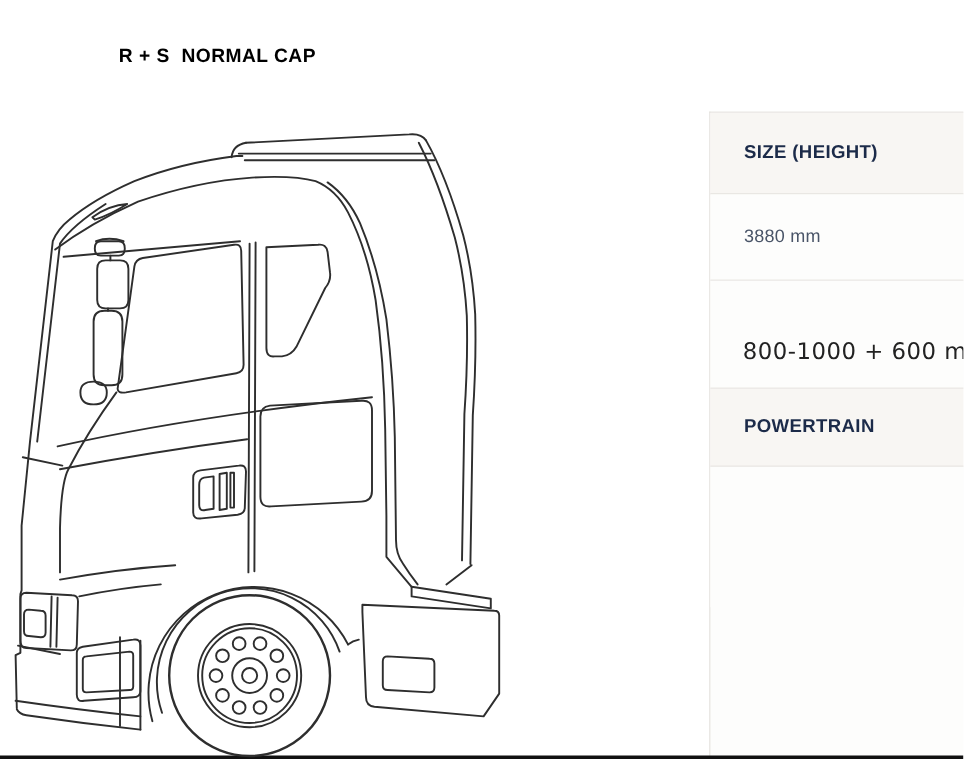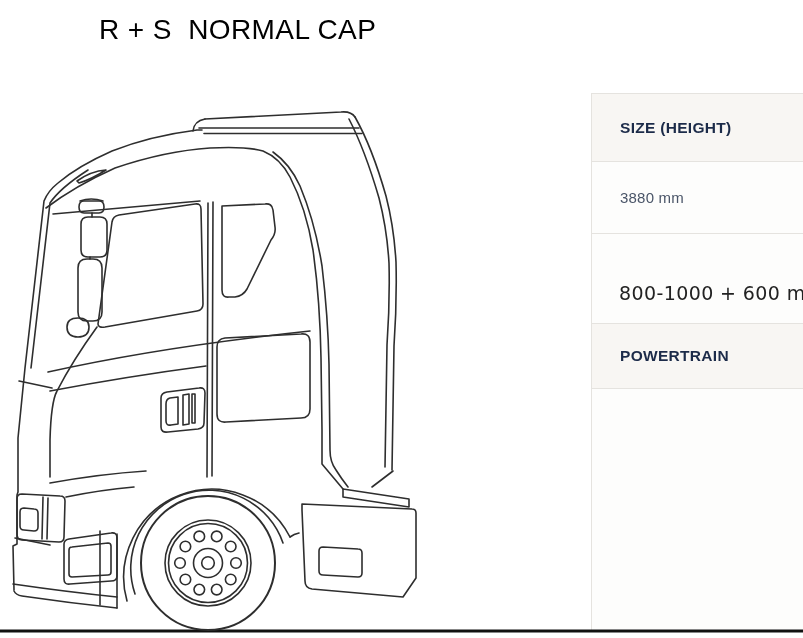--- a/index.html
+++ b/index.html
@@ -1,19 +1,19 @@
 <!DOCTYPE html>
 <html><head>
 <meta charset="utf-8">
 <style>
   html,body{margin:0;padding:0;background:#fff;}
   .stage{position:relative;width:803px;height:638px;overflow:hidden;background:#fff;
          font-family:"Liberation Sans",sans-serif;}
-  .title{position:absolute;left:99px;top:16px;font-size:28px;line-height:28px;
-         font-weight:400;color:#000;white-space:pre;letter-spacing:.4px;}
+  .title{position:absolute;left:99px;top:34px;font-size:16px;line-height:28px;
+         font-weight:700;color:#000;white-space:pre;letter-spacing:.4px;}
   .truck-svg{position:absolute;left:0;top:0;z-index:3;pointer-events:none;}
   
   .panel{position:absolute;left:591px;top:93px;width:232px;height:538px;z-index:1;
          border-left:1px solid #e5e3df;border-top:1px solid #e5e3df;box-sizing:border-box;
          background:#fdfdfc;}
   .row{box-sizing:border-box;border-bottom:1px solid #e5e3df;display:flex;align-items:center;
        padding-left:28px;}
   .row.head{background:#f8f6f3;font-weight:700;color:#1c2b49;font-size:15.5px;letter-spacing:.3px;}
   .row.val{background:#fdfdfc;color:#4a5568;font-size:15px;letter-spacing:.2px;}
   .row.empty{background:#fdfdfc;}

